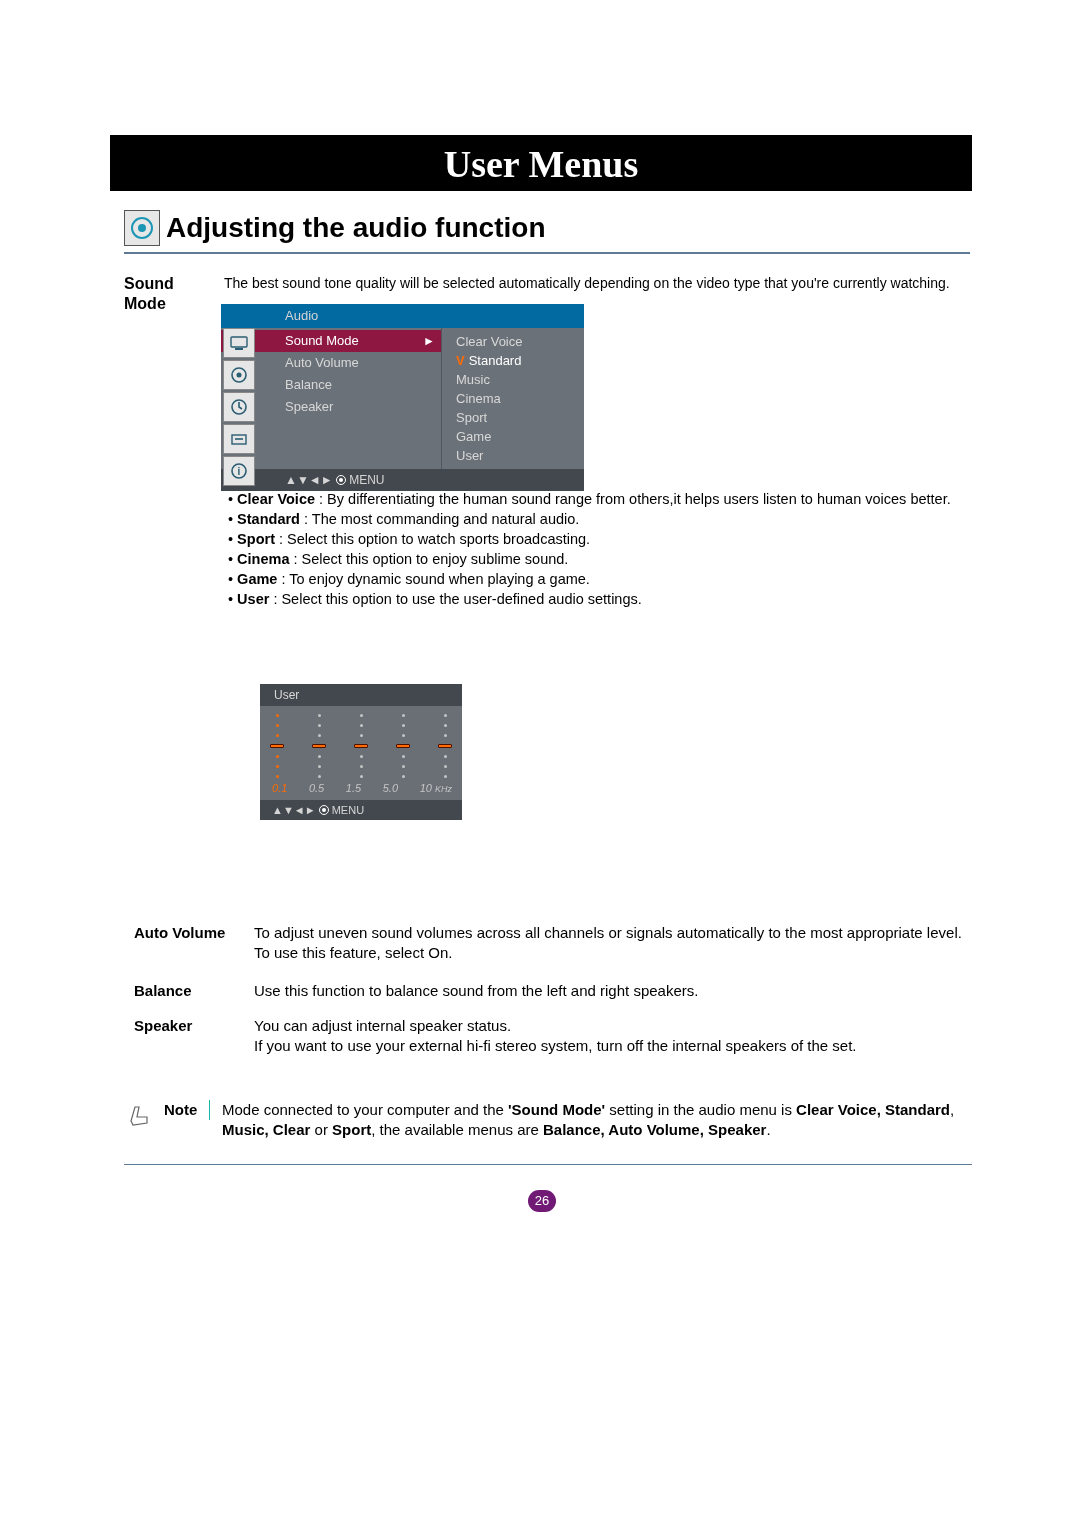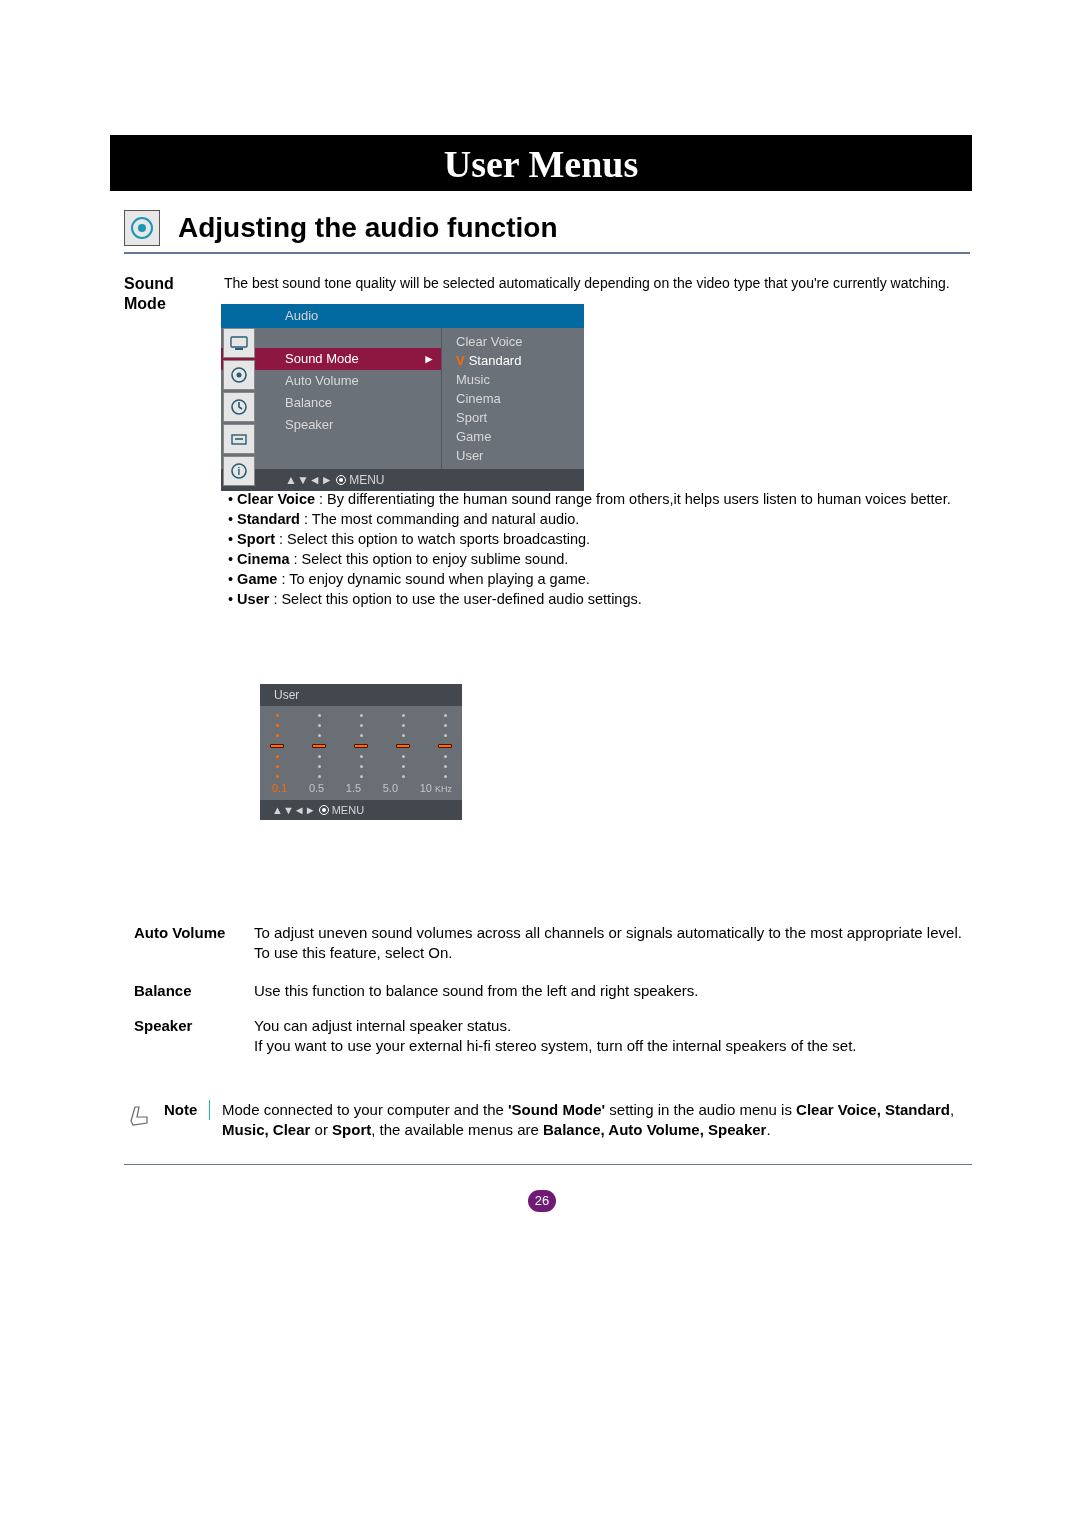--- a/index.html
+++ b/index.html
@@ -29,21 +29,21 @@
     line-height: 58px;
   }
 
   
   .section-heading {
     position: absolute;
     top: 210px;
     left: 124px;
     display: flex;
     align-items: center;
-    gap: 18px;
+    gap: 6px;
     width: 846px;
     padding-bottom: 6px;
     border-bottom: 2px solid #5d7996;
   }
   .section-heading .icon-box {
     width: 36px;
     height: 36px;
     background: #e7e7e7;
     border: 1px solid #555;
     display: flex;
@@ -90,21 +90,21 @@
     background: #0369a1;
     color: #d5d5d5;
     padding-left: 64px;
     line-height: 24px;
     font-size: 13px;
   }
   .osd-body {
     display:flex;
     min-height: 130px;
   }
-  .osd-left{ width:220px; padding-top:20px; }
+  .osd-left{ width:220px; padding-top:2px; }
   .osd-left .item {
     height: 22px;
     color: #d8d8d8;
     padding-left: 64px;
     line-height:22px;
     display:flex;
     justify-content:space-between;
     align-items:center;
     padding-right:6px;
   }
@@ -126,21 +126,21 @@
     width: 202px;
     background:#6a6f76;
     font-size:12px;
   }
   .eq-header{ height:22px; background:#43484e; color:#d8d8d8; padding-left:14px; line-height:22px; }
   .eq-body{ padding: 8px 10px 4px 10px; display:flex; justify-content:space-between; }
   .eq-col{ display:flex; flex-direction:column; align-items:center; gap:7px; }
   .eq-dot{ width:3px; height:3px; background:#c5c5c5; border-radius:50%; }
   .eq-dot.on{ background:#ff6b00; }
   .eq-marker{ width:14px; height:4px; background:#ff6b00; border:1px solid #4b1200; border-radius:1px; }
-  .eq-labels{ display:flex; justify-content:space-between; padding:0 10px 6px 12px; color:#c5c5c5; font-size:11px; }
+  .eq-labels{ display:flex; justify-content:space-between; padding:0 10px 6px 12px; color:#c5c5c5; font-size:11px;font-style:italic; }
   .eq-labels .sel{ color:#ff6b00; }
   .eq-labels .unit{ font-size:9px; }
   .eq-footer{ height:20px; background:#43484e; color:#d5d5d5; padding-left:12px; line-height:20px; font-size:11px; }
 
   
   .desc-list {
     position:absolute;
     left:228px; top:490px;
     width:742px;
     font-size:14.5px;

